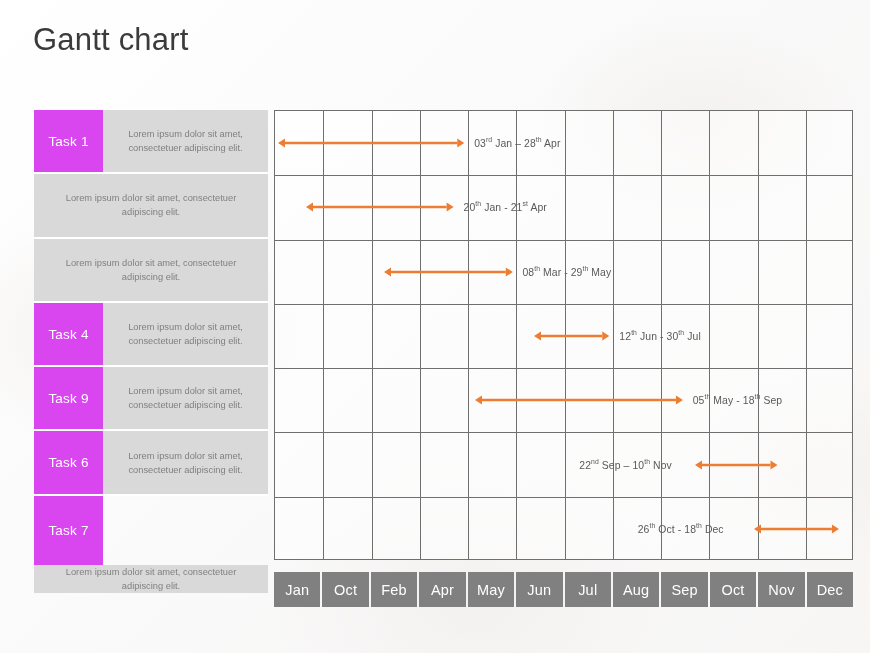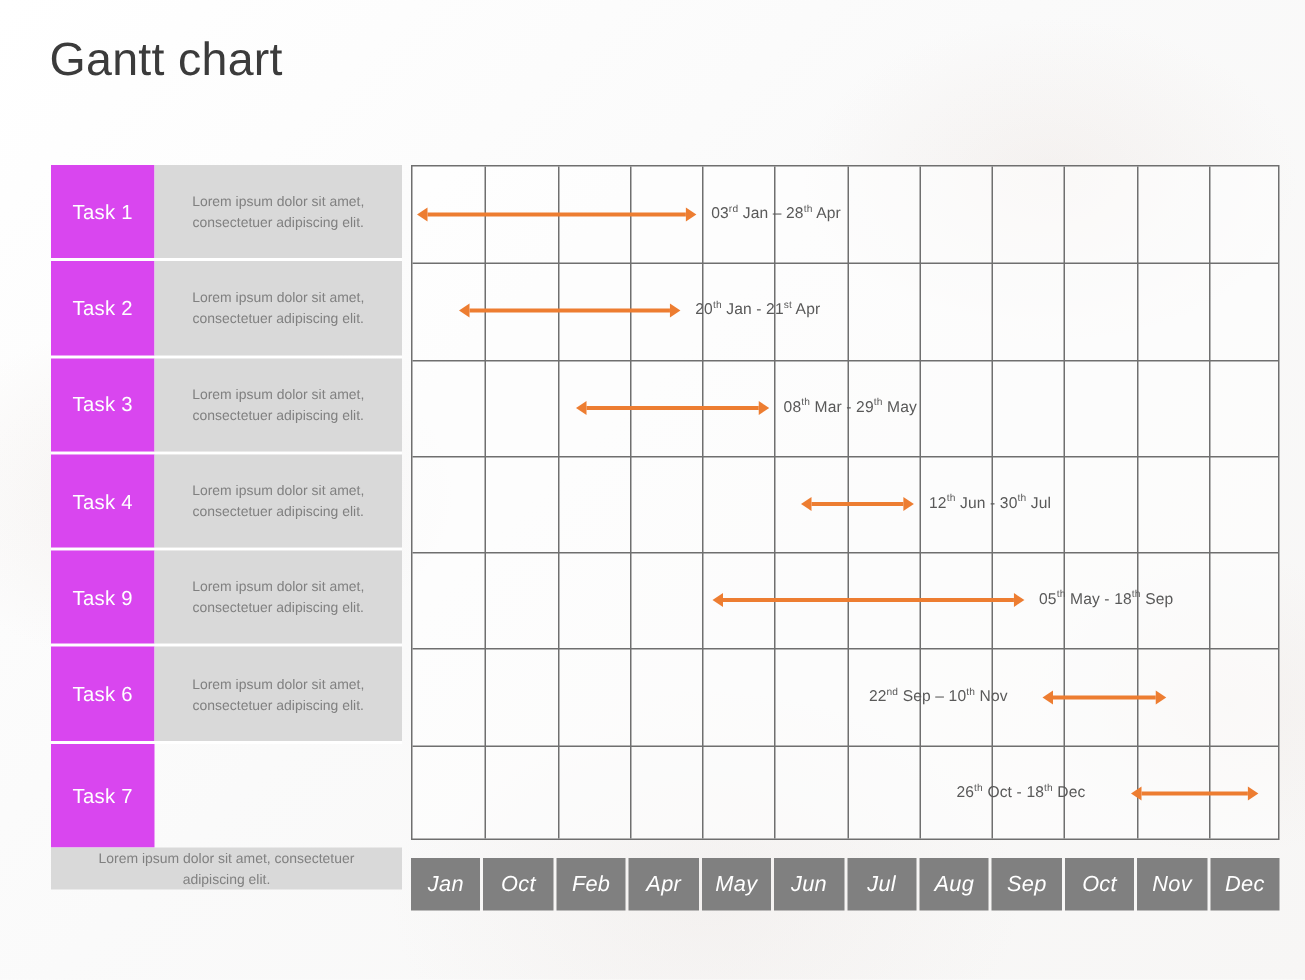--- a/index.html
+++ b/index.html
@@ -141,21 +141,20 @@
 
   
   .month-axis {
     position: absolute;
     left: 274px;
     top: 572px;
     width: 579px;
     height: 35px;
     display: flex;
     gap: 2px;
-    font-style: italic;
   }
   .month-cell {
     flex: 1 1 0;
     background: #808080;
     color: #ffffff;
     font-size: 14.5px;
     display: flex;
     align-items: center;
     justify-content: center;
     letter-spacing: 0.2px;
@@ -167,25 +166,23 @@
 <div class="bg-texture"></div>
 
 <div class="page-title">Gantt chart</div>
 
 <div class="task-list">
     <div class="task-row">
       <div class="task-label">Task 1</div>
       <div class="task-desc">Lorem ipsum dolor sit amet, consectetuer adipiscing elit.</div>
     </div>
     <div class="task-row">
-      <div class="task-label">Task 2</div>
-      <div class="task-desc">Lorem ipsum dolor sit amet, consectetuer adipiscing elit.</div>
-    </div>
-    <div class="task-row">
-      <div class="task-label">Task 3</div>
+      <div class="task-desc">Lorem ipsum dolor sit amet, consectetuer adipiscing elit.</div>
+    </div>
+    <div class="task-row">
       <div class="task-desc">Lorem ipsum dolor sit amet, consectetuer adipiscing elit.</div>
     </div>
     <div class="task-row">
       <div class="task-label">Task 4</div>
       <div class="task-desc">Lorem ipsum dolor sit amet, consectetuer adipiscing elit.</div>
     </div>
     <div class="task-row">
       <div class="task-label">Task 9</div>
       <div class="task-desc">Lorem ipsum dolor sit amet, consectetuer adipiscing elit.</div>
     </div>

